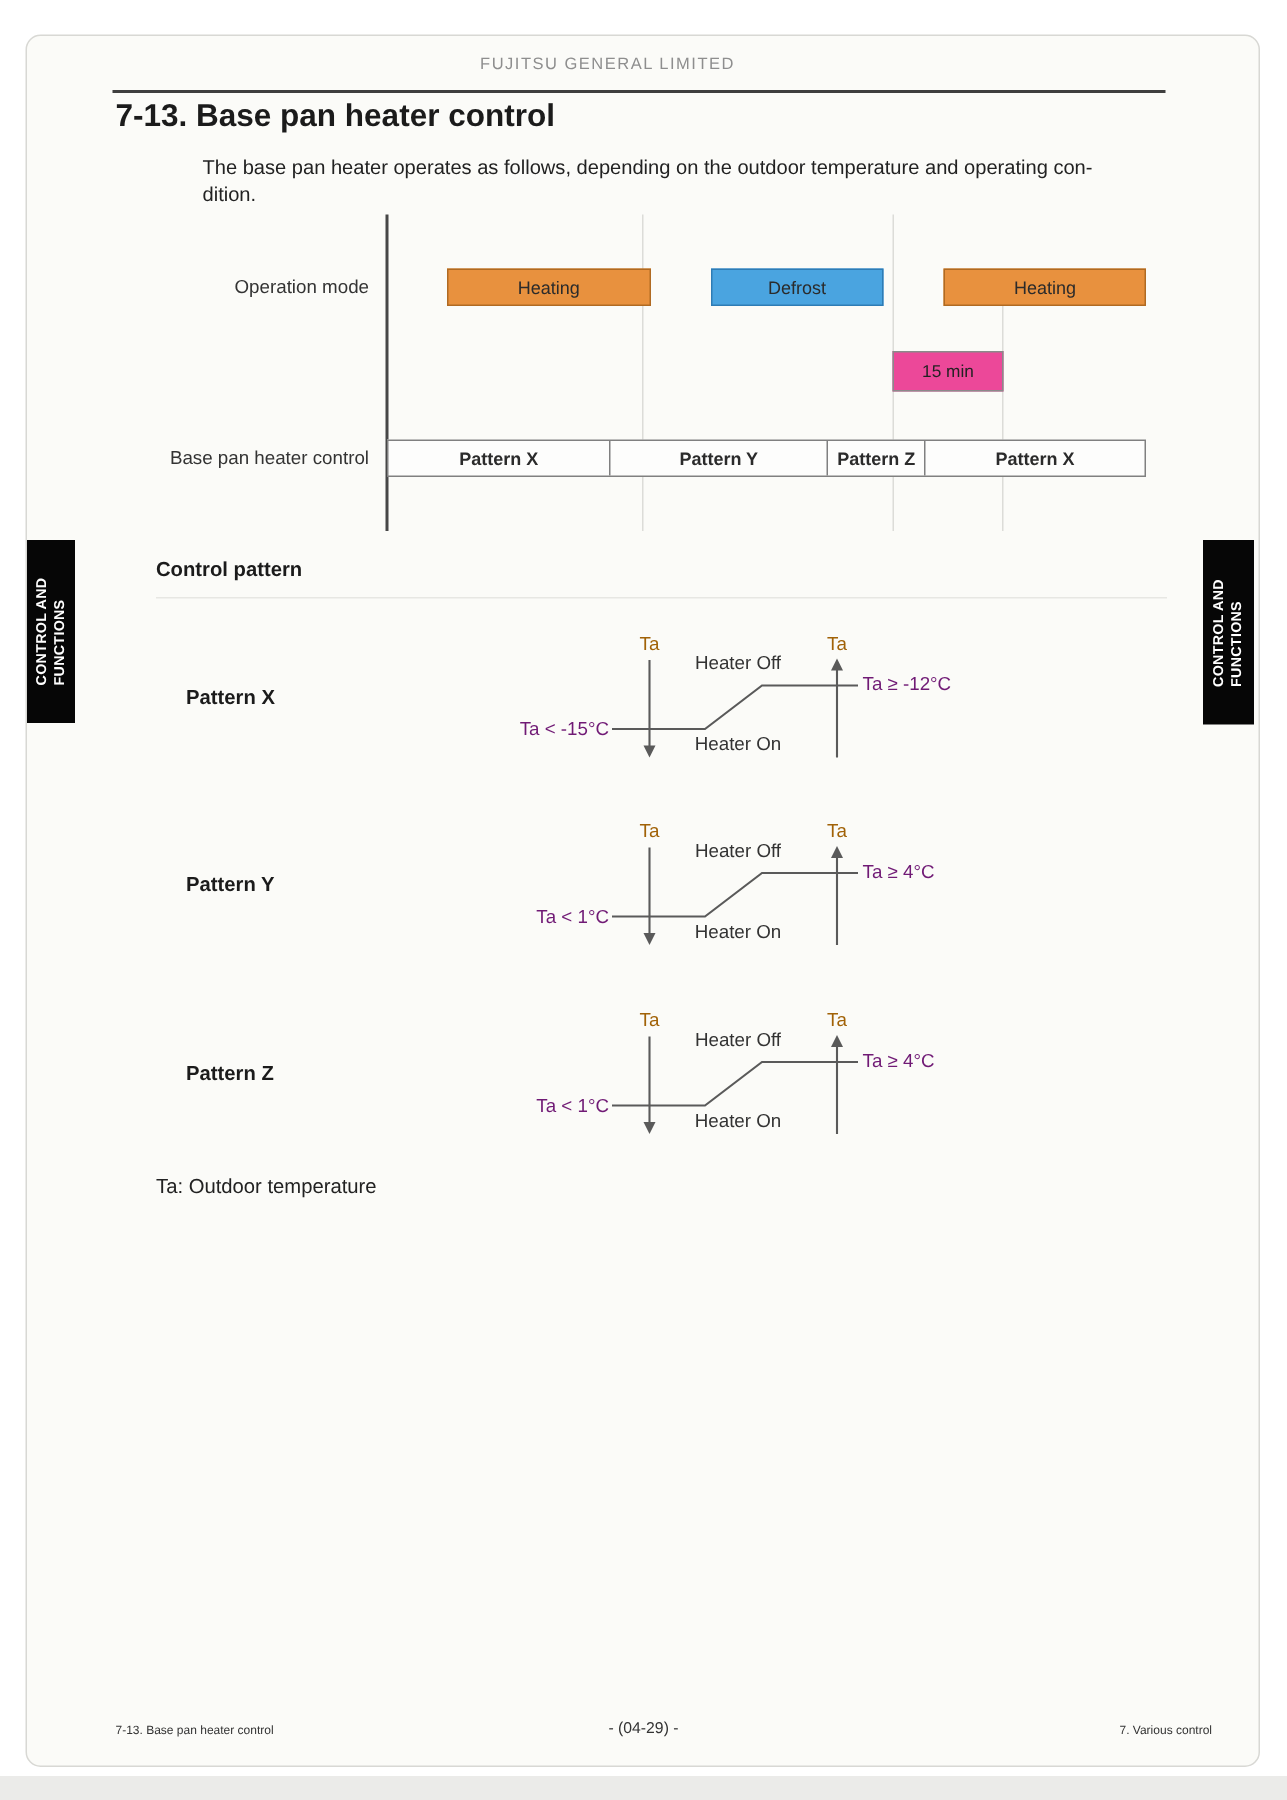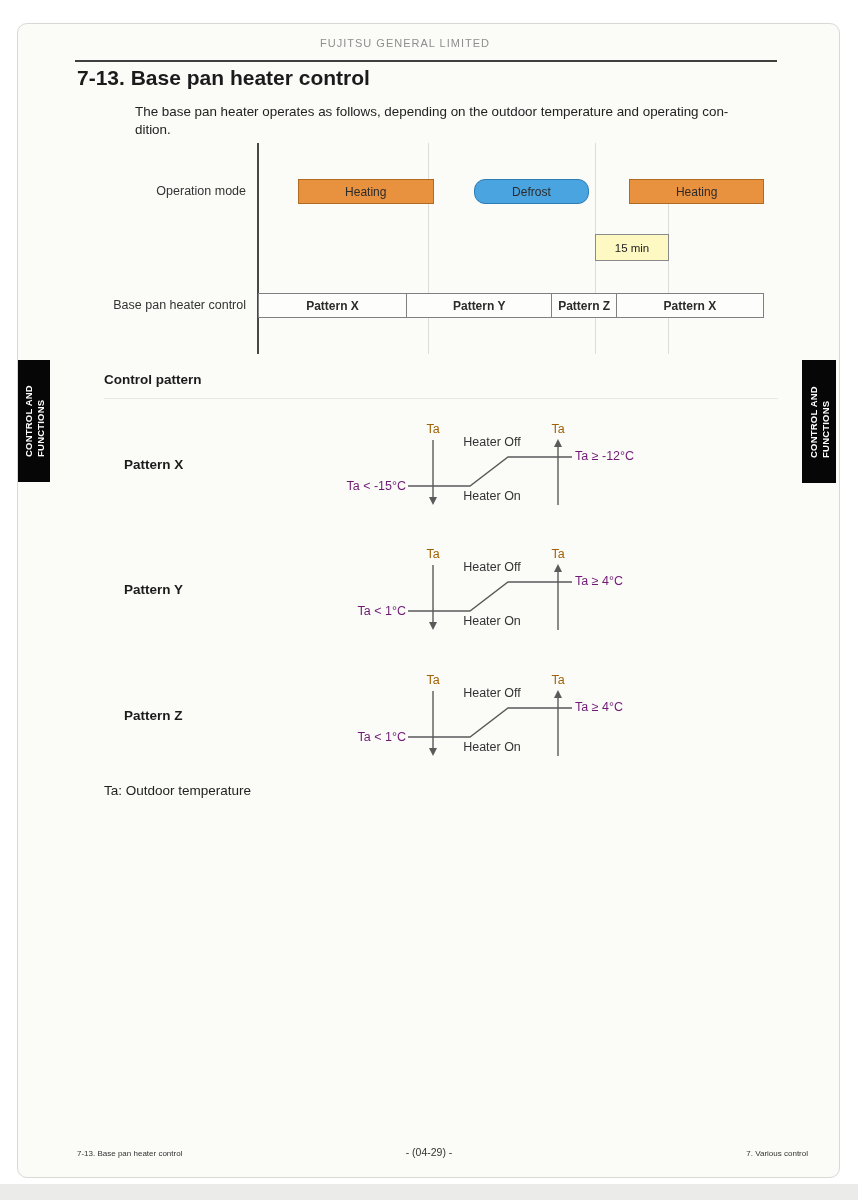--- a/index.html
+++ b/index.html
@@ -24,22 +24,22 @@
   .vline-main { left:257px; top:0; width:2px; height:211px; background:#474747; }
   .vline { width:1px; background:#dcdcd8; top:0; height:211px; }
   .vline.a { left:428px; } .vline.b { left:595px; }
   .vline.c { left:668px; top:61px; height:150px; }
   .row-label { width:200px; text-align:right; font-size:12.5px; color:#333; }
   .row-label.op { left:46px; top:36px; height:25px; line-height:25px; }
   .row-label.bp { left:46px; top:150px; height:25px; line-height:25px; }
   .mode-bar { left:258px; top:36px; width:506px; height:25px; display:flex; }
   .seg { height:25px; display:flex; align-items:center; justify-content:center;
     font-size:12px; color:#2b2b2b; border:1px solid transparent;margin-left:40px; }
-  .seg.s1 { width:170px; } .seg.s2 { width:145px;border-radius:11px; } .seg.s3 { width:169px; }
-  .dur-box { left:595px; top:91px; width:74px; height:27px; background:#fef9c3;
+  .seg.s1 { width:170px; } .seg.s2 { width:145px; } .seg.s3 { width:169px; }
+  .dur-box { left:595px; top:91px; width:74px; height:27px; background:#ec4899;
     border:1px solid #8a8a8a; display:flex; align-items:center; justify-content:center;
     font-size:11.5px; color:#222; }
   .pattern-row { left:258px; top:150px; width:506px; height:25px; background:#fdfdfc;
     border:1px solid #808080; display:flex; }
   .cell { display:flex; align-items:center; justify-content:center; font-size:12px;
     font-weight:bold; color:#2b2b2b; }
   .cell.c1 { width:169px; } .cell.c2 { width:167px; border-left:1px solid #808080; }
   .cell.c3 { width:74px;  border-left:1px solid #808080; }
   .cell.c4 { width:169px; border-left:1px solid #808080; }
 

